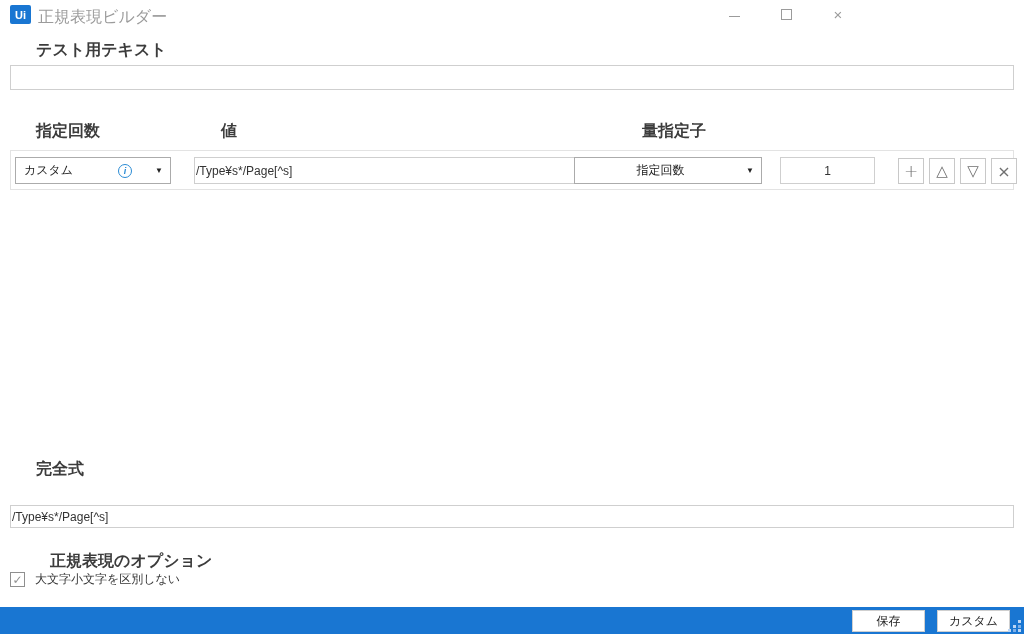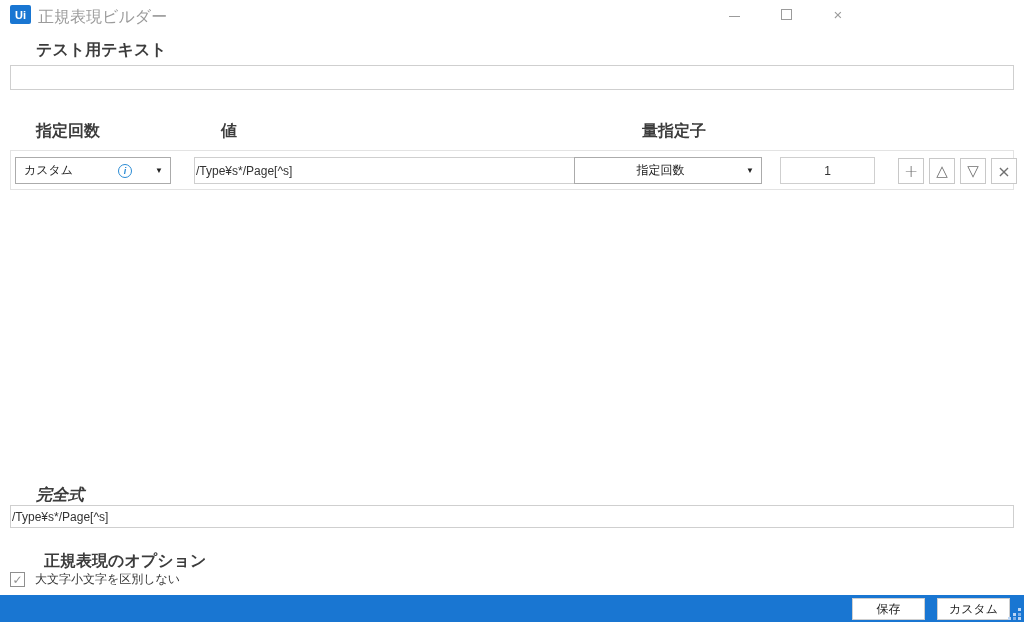--- a/index.html
+++ b/index.html
@@ -76,21 +76,21 @@
   .checkbox-row { position: absolute; left: 10px; top: 571px; display: flex; align-items: center; }
   .checkbox {
     width: 15px; height: 15px; border: 1px solid #8f8f8f; background: #fff;
     display: flex; align-items: center; justify-content: center;
     color: #8f8f8f; font-size: 12px; line-height: 12px; cursor: default;
   }
   .checkbox-label { font-size: 12px; color: #333; margin-left: 10px; }
 
   
   .footer {
-    position: absolute; left: 0; bottom: 12px; width: 1024px; height: 27px;
+    position: absolute; left: 0; bottom: 0; width: 1024px; height: 27px;
     background: #1976d2;
   }
   .footer-btn {
     position: absolute; top: -14px; height: 22px; width: 73px;
     background: #fff; border: 1px solid #cfcfcf; font-size: 12px; color: #222;
     font-family: "Liberation Sans", "DejaVu Sans", sans-serif; cursor: default;
   }
   .btn-save   { left: 852px; top: 3px; }
   .btn-cancel { left: 937px; top: 3px; }
   .resize-grip { position: absolute; right: 2px; bottom: 2px; width: 14px; height: 14px; }
@@ -135,24 +135,24 @@
       <span class="q-label">指定回数</span>
       <span class="caret">▼</span>
     </div>
     <input class="text-input count-input" type="text" value="1" style="">
     <button class="row-btn btn-add">+</button>
     <button class="row-btn btn-up">△</button>
     <button class="row-btn btn-down">▽</button>
     <button class="row-btn btn-remove">×</button>
   </div>
 
-  <div class="field-label" style="left:10px; top:485px;font-style:italic;">完全式</div>
+  <div class="field-label" style="left:10px; top:459px;">完全式</div>
   <input id="full-input" class="text-input" type="text" value="/Type¥s*/Page[^s]" style="">
 
-  <div class="field-label" style="left:18px; top:551px;font-family:Liberation Mono, monospace;">正規表現のオプション</div>
+  <div class="field-label" style="left:24px; top:551px;font-family:Liberation Mono, monospace;">正規表現のオプション</div>
   <div class="checkbox-row">
     <div class="checkbox">
       <span>✓</span>
     </div>
     <div class="checkbox-label">大文字小文字を区別しない</div>
   </div>
 
   <div class="footer">
     <button class="footer-btn btn-save">保存</button>
     <button class="footer-btn btn-cancel">カスタム</button>

